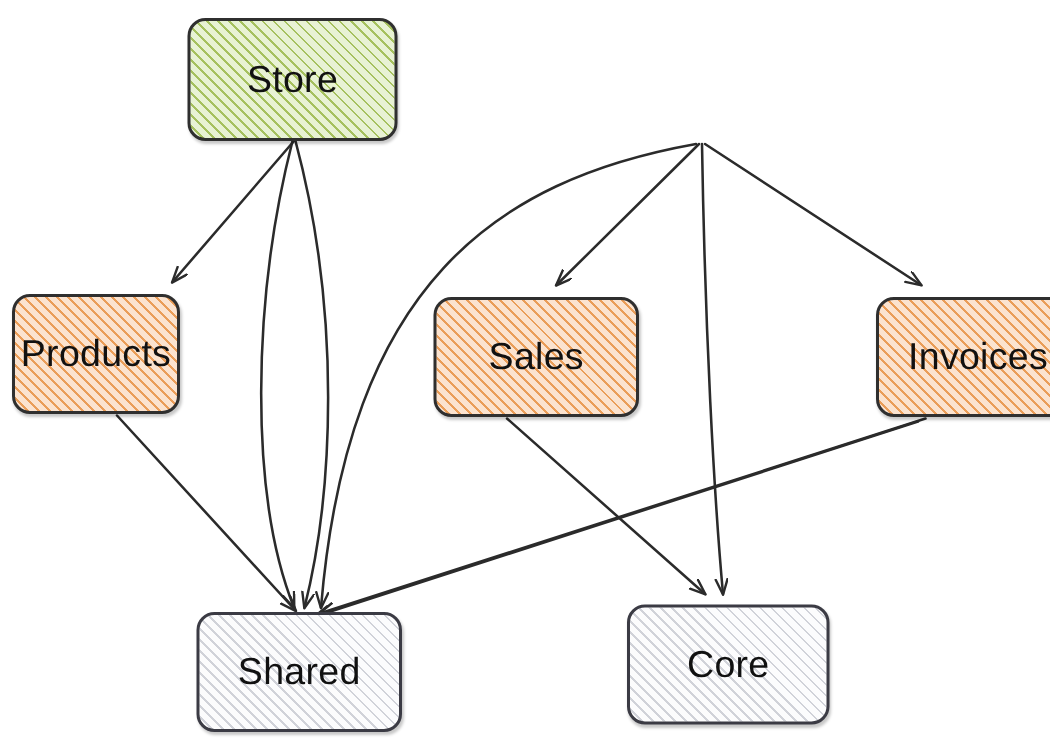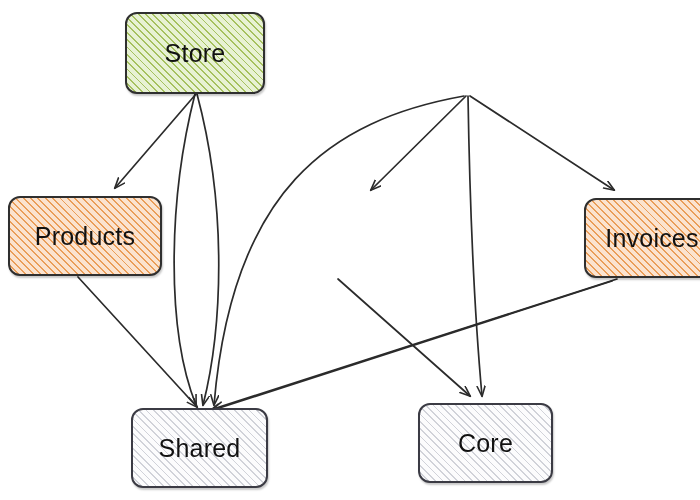--- a/index.html
+++ b/index.html
@@ -96,24 +96,27 @@
         <path d="M 617 279 L 213 409" fill="none" stroke="#2b2b2b" stroke-width="1.7" stroke-linecap="round" marker-end="url(#arrowhead)"></path>
         <path d="M 612 281 L 210 411" fill="none" stroke="#2b2b2b" stroke-width="1.7" stroke-linecap="round" marker-end="url(#arrowhead)"></path>
       </g>
   </svg>
 
   <div class="node node-green" style="left: 125px; top: 12px; width: 140px; height: 82px;">
     <span class="node-label">Store</span>
   </div>
 
 
-  <div class="node node-orange" style="left: 8px; top: 196px; width: 154px; height: 80px;">
+  <div class="node node-orange" style="left: 8px; top: 196px; width: 112px; height: 80px;">
     <span class="node-label">Products</span>
   </div>
 
+  <div class="node node-orange" style="left: 289px; top: 198px; width: 137px; height: 80px;">
+    <span class="node-label">Sales</span>
+  </div>
 
   <div class="node node-orange" style="left: 556px; top: 198px; width: 136px; height: 80px; margin-left: 28px;">
     <span class="node-label">Invoices</span>
   </div>
 
   <div class="node node-grey" style="left: 131px; top: 408px; width: 137px; height: 80px;">
     <span class="node-label">Shared</span>
   </div>
 
   <div class="node node-grey" style="left: 418px; top: 403px; width: 135px; height: 80px;">

